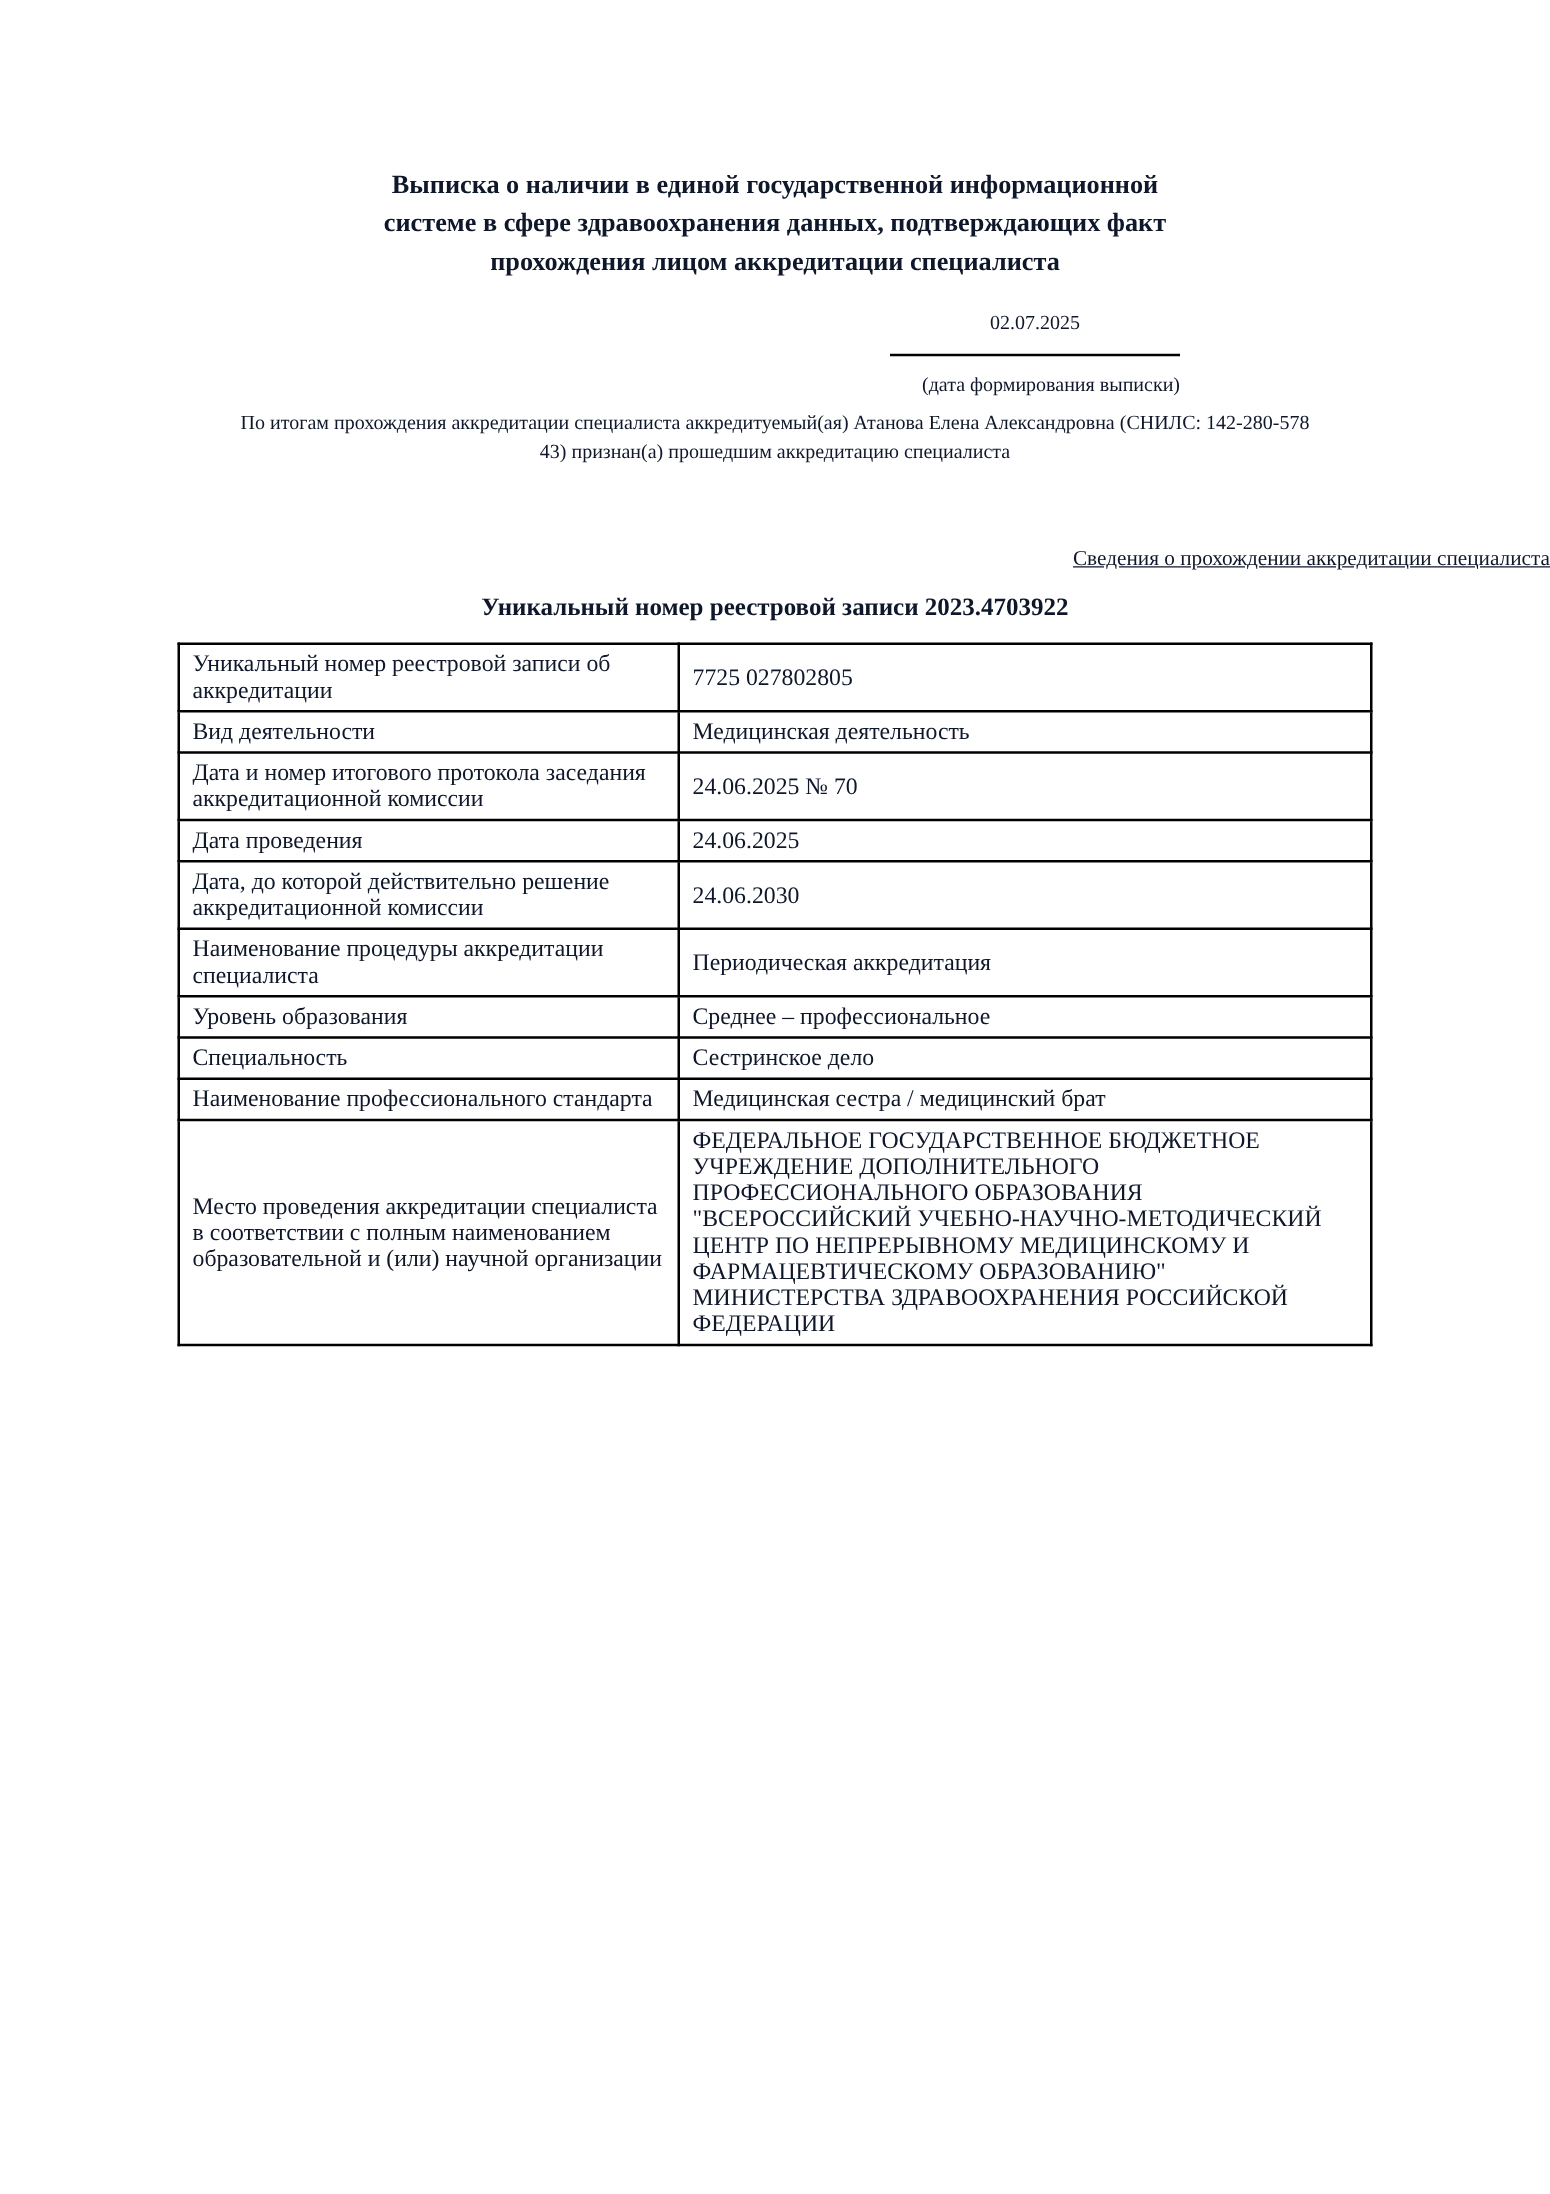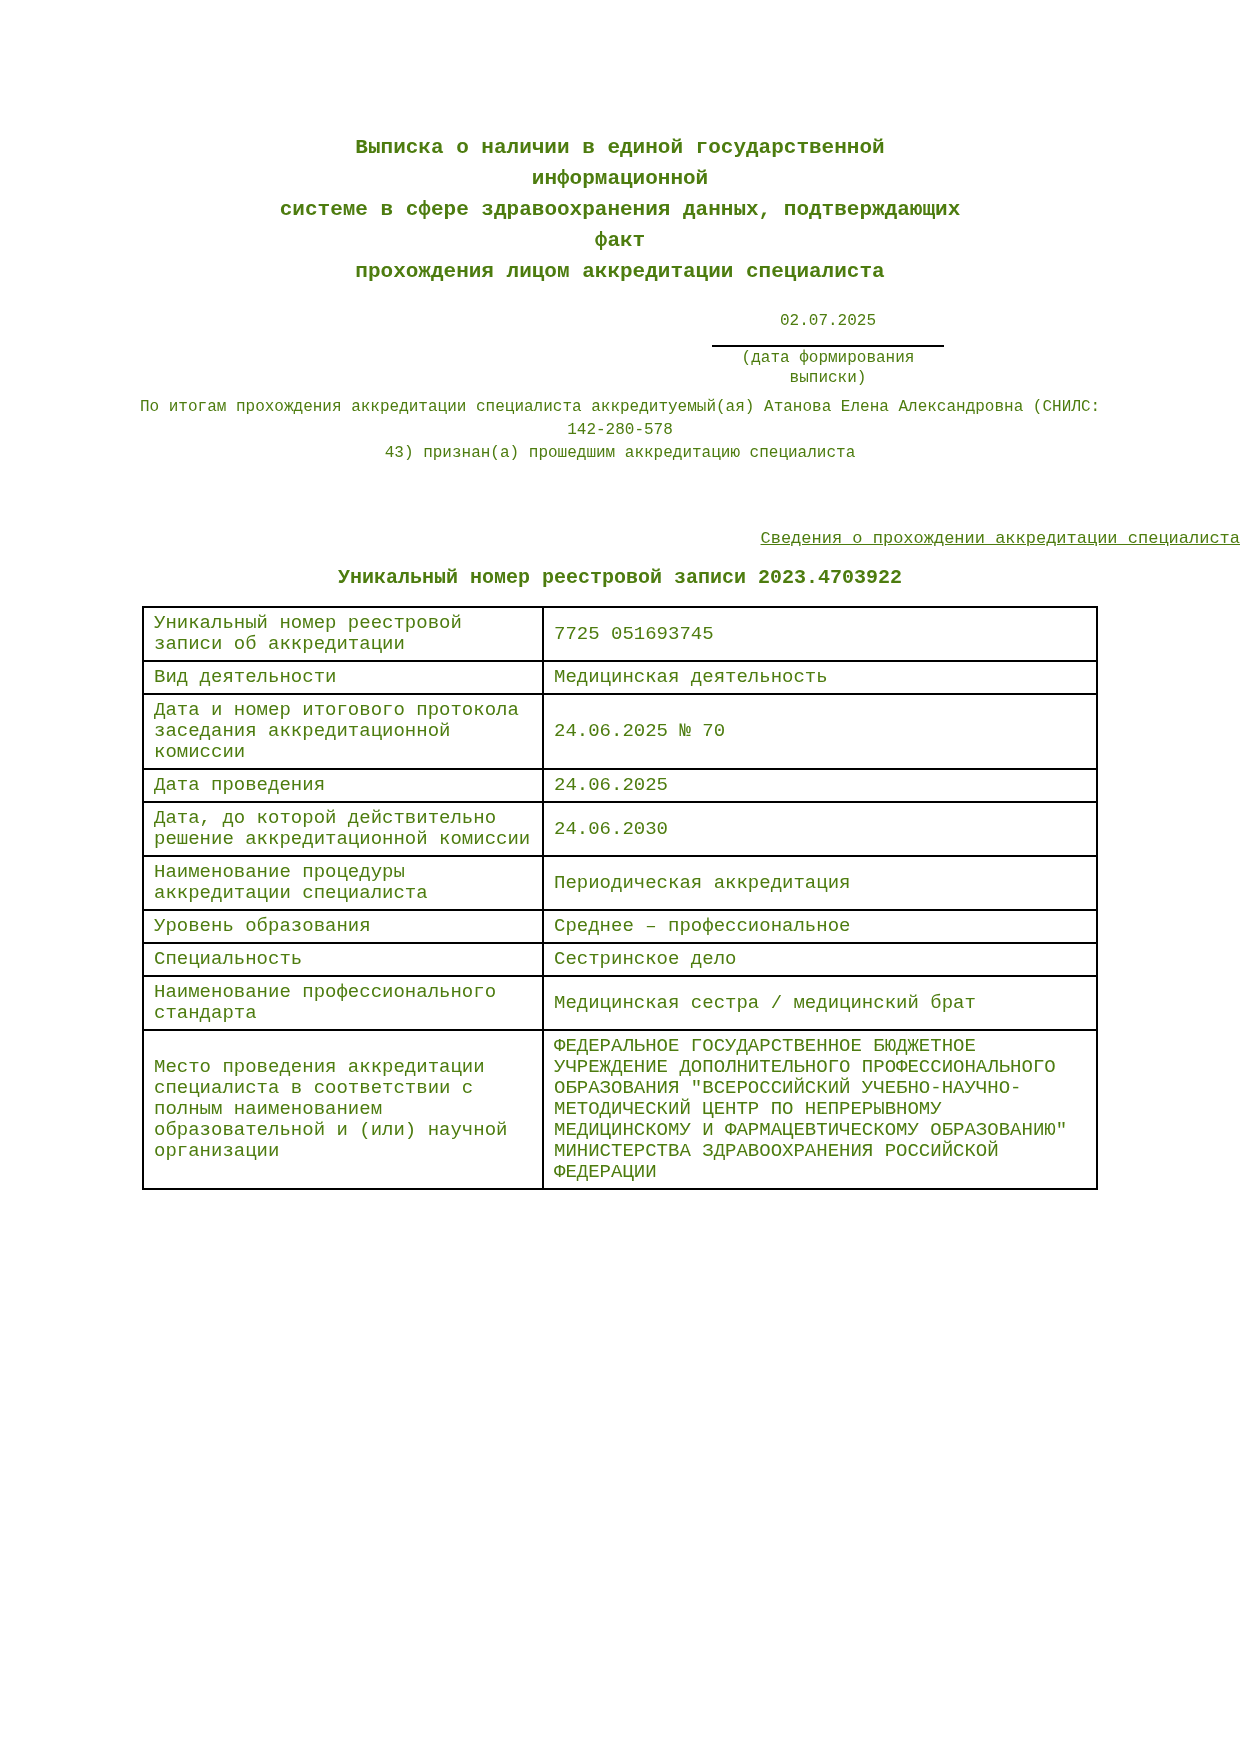--- a/index.html
+++ b/index.html
@@ -5,22 +5,22 @@
   html, body {
     margin: 0;
     padding: 0;
     background: #ffffff;
   }
   .page {
     position: relative;
     width: 1240px;
     height: 1755px;
     background: #ffffff;
-    color: #4d7c0f;
-    font-family: Liberation Mono, monospace;
+    color: #0f172a;
+    font-family: Liberation Serif, serif;
     overflow: hidden;
   }
   .doc-title {
     margin: 132px auto 0 auto;
     width: 700px;
     text-align: center;
     font-size: 21px;
     font-weight: bold;
     line-height: 31px;
   }
@@ -33,21 +33,22 @@
     display: block;
     font-size: 16px;
     line-height: 20px;
     padding-bottom: 14px;
     border-bottom: 2px solid #000000;
   }
   .date-caption {
     display: block;
     font-size: 16px;
     line-height: 20px;
-    margin-top: 1px;
+    margin-top: 14px;
+    text-align: right;
   }
   .intro {
     margin: 8px auto 0 auto;
     width: 980px;
     text-align: center;
     font-size: 16px;
     line-height: 23px;
   }
   .section-heading {
     margin-top: 64px;
@@ -106,21 +107,21 @@
   <div class="section-heading">
     <span>Сведения о прохождении аккредитации специалиста</span>
   </div>
 
   <div class="registry-heading">Уникальный номер реестровой записи 2023.4703922</div>
 
   <table class="acc-table">
     <tbody>
       <tr>
         <td class="label-cell">Уникальный номер реестровой записи об аккредитации</td>
-        <td class="value-cell">7725 051693745</td>
+        <td class="value-cell">7725 027802805</td>
       </tr>
       <tr>
         <td class="label-cell">Вид деятельности</td>
         <td class="value-cell">Медицинская деятельность</td>
       </tr>
       <tr>
         <td class="label-cell">Дата и номер итогового протокола заседания аккредитационной комиссии</td>
         <td class="value-cell">24.06.2025 № 70</td>
       </tr>
       <tr>

